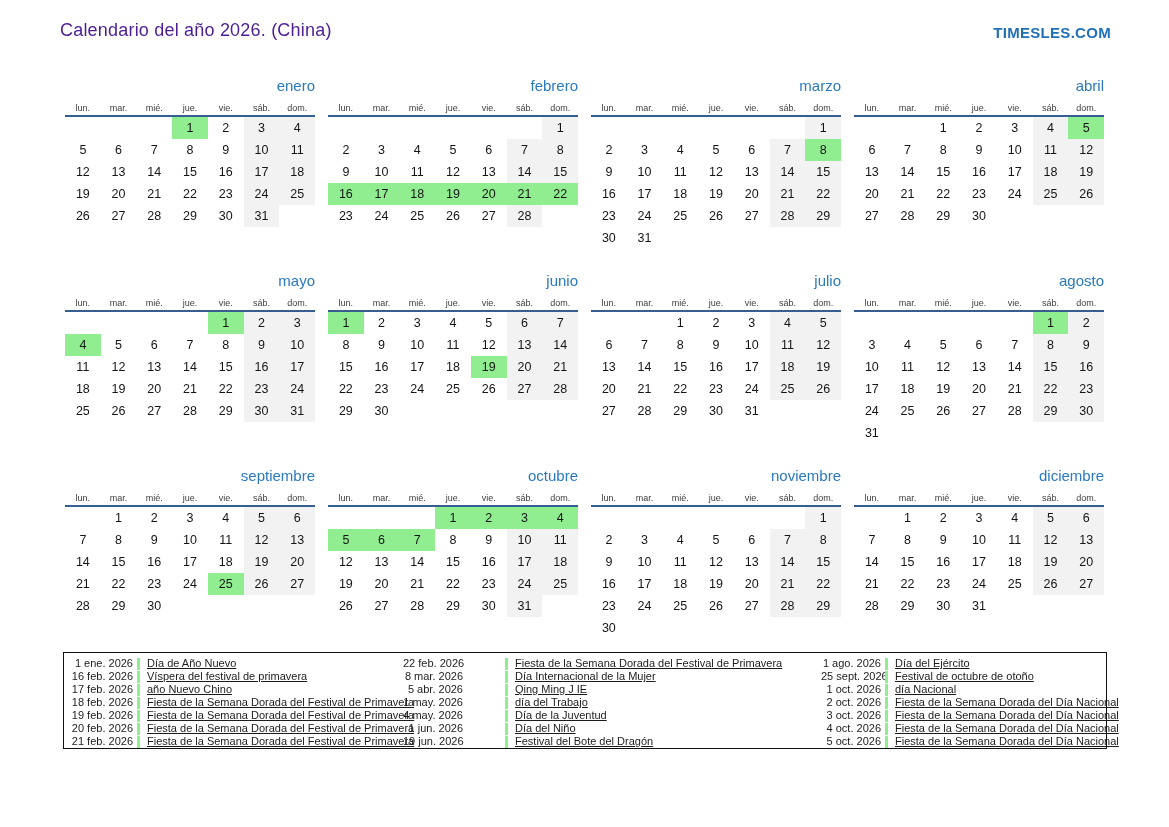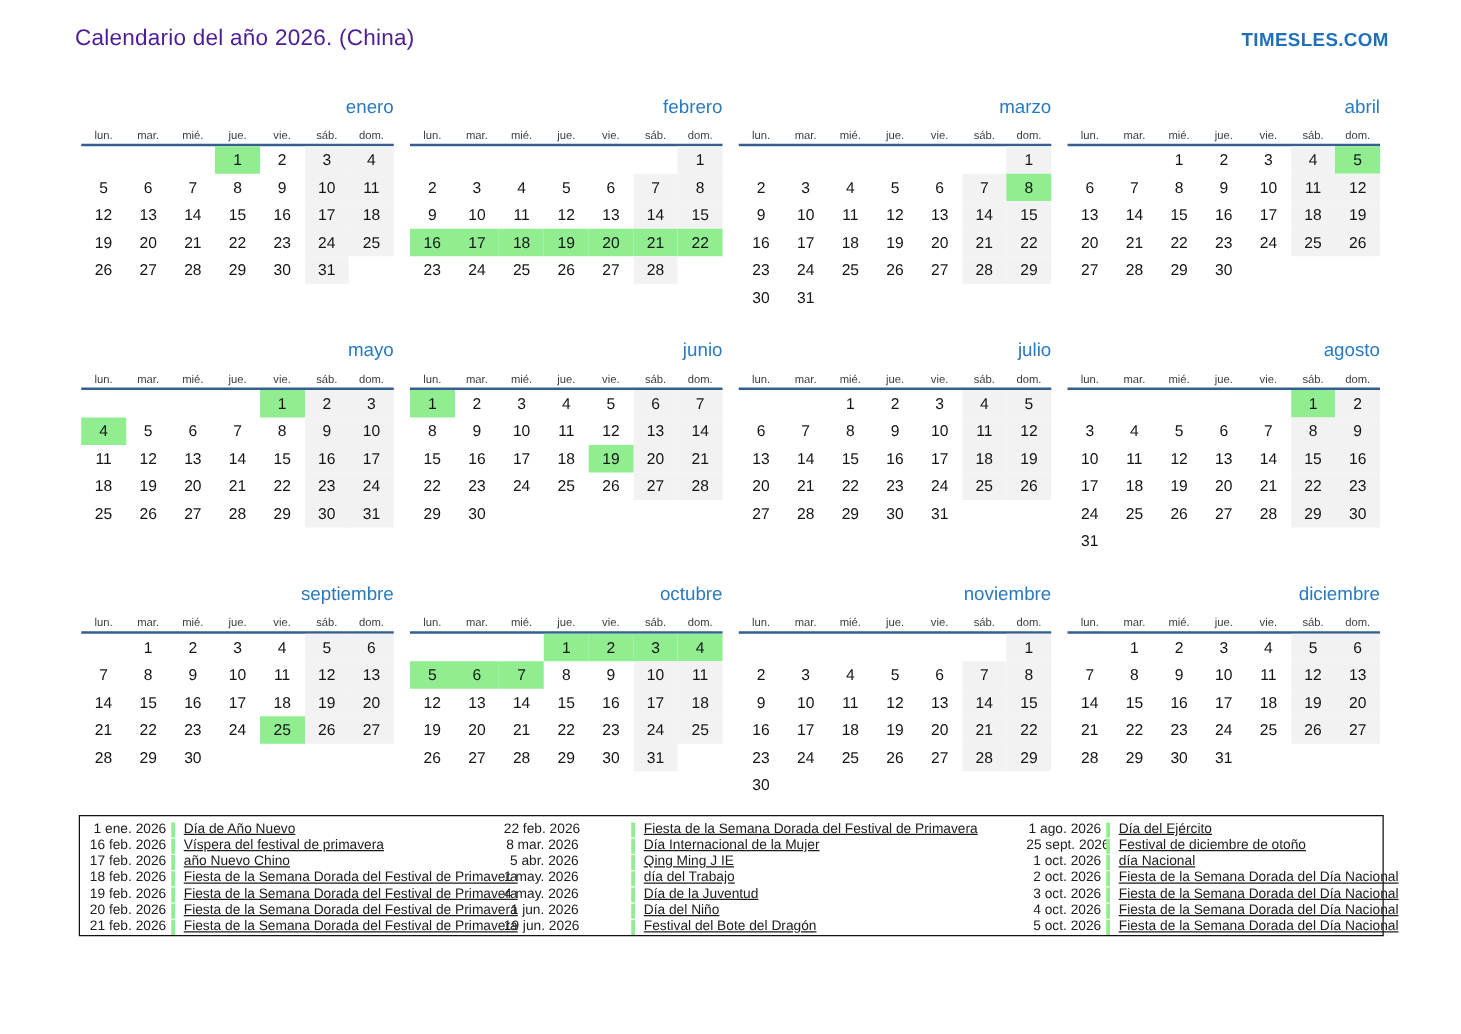--- a/index.html
+++ b/index.html
@@ -780,21 +780,21 @@
     </div>
     <div class="lcol lcol3">
       <div class="lentry">
         <span class="ldate">1 ago. 2026</span>
         <span class="lbar"></span>
         <span class="lname">Día del Ejército</span>
       </div>
       <div class="lentry">
         <span class="ldate">25 sept. 2026</span>
         <span class="lbar"></span>
-        <span class="lname">Festival de diciembre de otoño</span>
+        <span class="lname">Festival de octubre de otoño</span>
       </div>
       <div class="lentry">
         <span class="ldate">1 oct. 2026</span>
         <span class="lbar"></span>
         <span class="lname">día Nacional</span>
       </div>
       <div class="lentry">
         <span class="ldate">2 oct. 2026</span>
         <span class="lbar"></span>
         <span class="lname">Fiesta de la Semana Dorada del Día Nacional</span>

